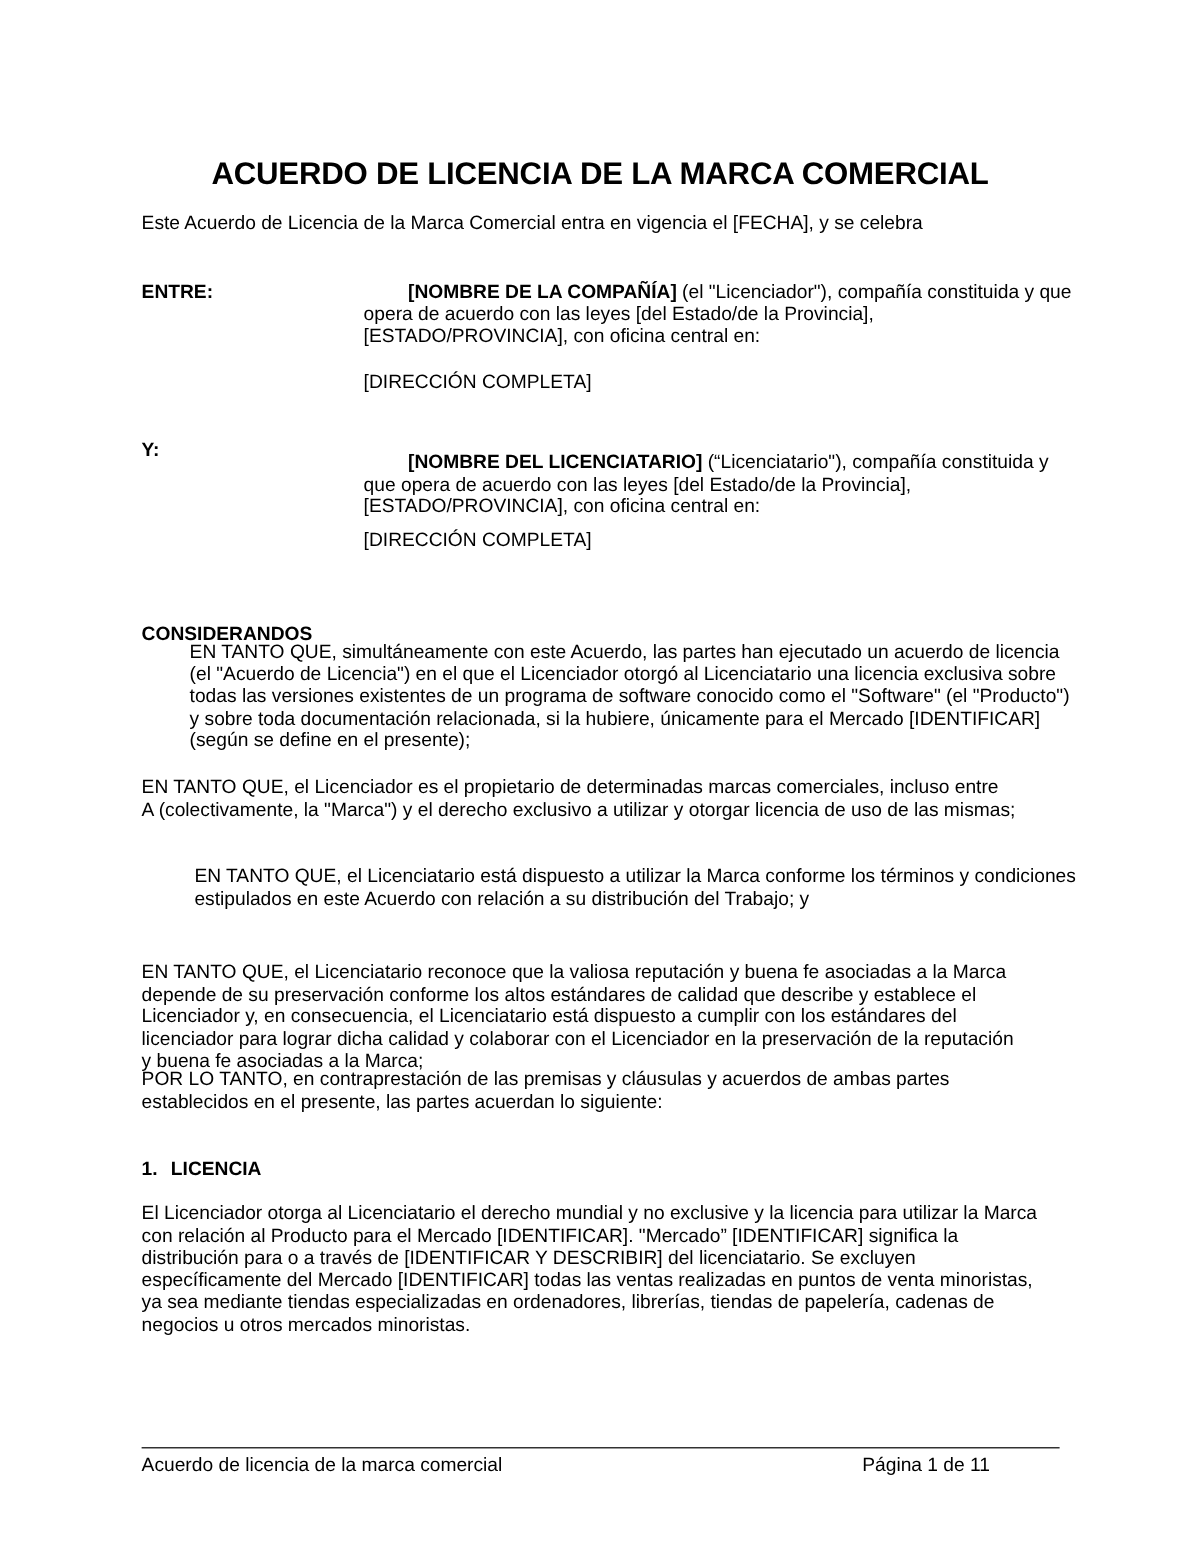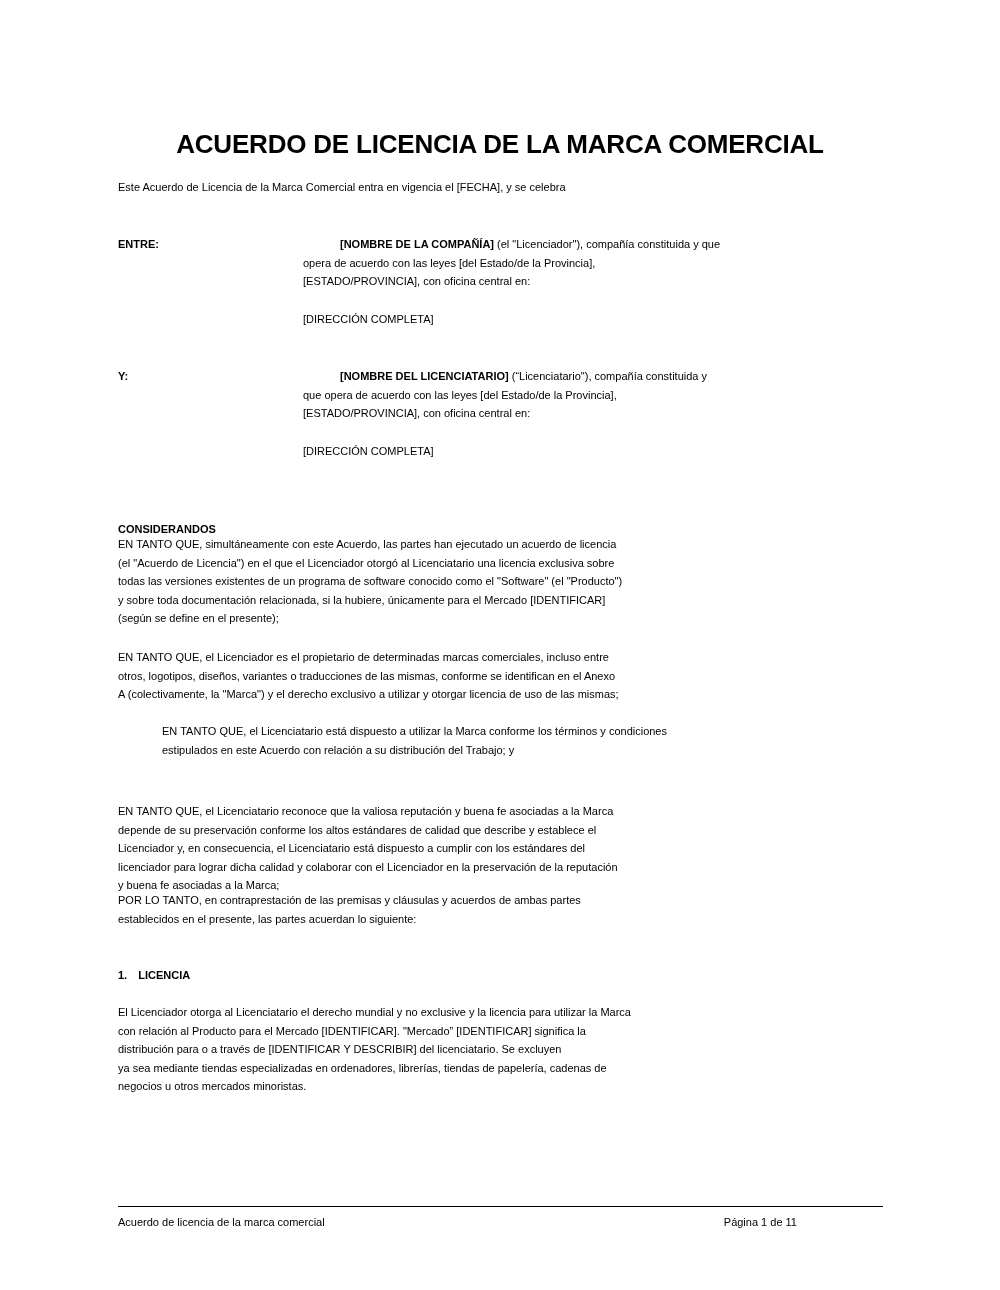--- a/index.html
+++ b/index.html
@@ -2,70 +2,69 @@
 <html><head>
 <meta charset="utf-8">
 <style>
   html, body { margin: 0; padding: 0; background: #ffffff; }
   body { width: 1000px; height: 1290px; position: relative; overflow: hidden;
          font-family: "Liberation Sans", sans-serif; color: #000; }
   .page { position: absolute; left: 0; top: 0; width: 928px; height: 1290px; }
   .abs { position: absolute; }
   .title { left: 0; width: 1000px; top: 129px; text-align: center;
            font-weight: bold; font-size: 26px; letter-spacing: -0.2px; }
-  .txt { font-size: 11px; line-height: 18.6px; }
+  .txt { font-size: 16px; line-height: 18.6px; }
   .intro { left: 118px; top: 178px; }
   .label { left: 118px; font-weight: bold; }
   .col2 { left: 303px; width: 580px; }
   .body-p { left: 118px; width: 770px; }
   .b { font-weight: bold; padding-left: 37px; }
   .heading { left: 118px; font-weight: bold; }
   .footer-rule { left: 118px; top: 1206px; width: 765px; height: 0; border-top: 1.5px solid #000; }
   .footer-left { left: 118px; top: 1213px; }
-  .footer-right { right: 131px; top: 1213px; text-align: right; }
+  .footer-right { right: 103px; top: 1213px; text-align: right; }
   .line { display: block; white-space: nowrap; }
 </style>
 </head>
 <body>
 
 <div class="page">
 
   <div class="abs title">ACUERDO DE LICENCIA DE LA MARCA COMERCIAL</div>
 
   <div class="abs txt intro">Este Acuerdo de Licencia de la Marca Comercial entra en vigencia el [FECHA], y se celebra</div>
 
   <div class="abs txt label" style="top:235px;text-align:right;">ENTRE:</div>
   <div class="abs txt col2" style="top:235px;">
     <span class="line"><span class="b">[NOMBRE DE LA COMPAÑÍA]</span><span> (el "Licenciador"), compañía constituida y que</span></span>
     <span class="line">opera de acuerdo con las leyes [del Estado/de la Provincia],</span>
     <span class="line">[ESTADO/PROVINCIA], con oficina central en:</span>
   </div>
   <div class="abs txt col2" style="top:310px;">[DIRECCIÓN COMPLETA]</div>
 
   <div class="abs txt label" style="top:367px;">Y:</div>
-  <div class="abs txt col2" style="top:367px;">
+  <div class="abs txt col2" style="top:377px;">
     <span class="line"><span class="b">[NOMBRE DEL LICENCIATARIO]</span><span> (“Licenciatario"), compañía constituida y</span></span>
     <span class="line">que opera de acuerdo con las leyes [del Estado/de la Provincia],</span>
     <span class="line">[ESTADO/PROVINCIA], con oficina central en:</span>
   </div>
   <div class="abs txt col2" style="top:442px;">[DIRECCIÓN COMPLETA]</div>
 
   <div class="abs txt heading" style="top:520px;">CONSIDERANDOS</div>
 
-  <div class="abs txt body-p" style="top:535px;">
+  <div class="abs txt body-p" style="top:535px;margin-left:40px;">
     <span class="line">EN TANTO QUE, simultáneamente con este Acuerdo, las partes han ejecutado un acuerdo de licencia</span>
     <span class="line">(el "Acuerdo de Licencia") en el que el Licenciador otorgó al Licenciatario una licencia exclusiva sobre</span>
     <span class="line">todas las versiones existentes de un programa de software conocido como el "Software" (el "Producto")</span>
     <span class="line">y sobre toda documentación relacionada, si la hubiere, únicamente para el Mercado [IDENTIFICAR]</span>
     <span class="line">(según se define en el presente);</span>
   </div>
 
   <div class="abs txt body-p" style="top:648px;">
     <span class="line">EN TANTO QUE, el Licenciador es el propietario de determinadas marcas comerciales, incluso entre</span>
-    <span class="line">otros, logotipos, diseños, variantes o traducciones de las mismas, conforme se identifican en el Anexo</span>
     <span class="line">A (colectivamente, la "Marca") y el derecho exclusivo a utilizar y otorgar licencia de uso de las mismas;</span>
   </div>
 
   <div class="abs txt body-p" style="top:722px;margin-left:44px;">
     <span class="line">EN TANTO QUE, el Licenciatario está dispuesto a utilizar la Marca conforme los términos y condiciones</span>
     <span class="line">estipulados en este Acuerdo con relación a su distribución del Trabajo; y</span>
   </div>
 
   <div class="abs txt body-p" style="top:802px;">
     <span class="line">EN TANTO QUE, el Licenciatario reconoce que la valiosa reputación y buena fe asociadas a la Marca</span>
@@ -81,20 +80,21 @@
   </div>
 
   <div class="abs txt heading" style="top:966px;">
     <span>1.</span><span style="display:inline-block;width:11px;"></span><span>LICENCIA</span>
   </div>
 
   <div class="abs txt body-p" style="top:1003px;">
     <span class="line">El Licenciador otorga al Licenciatario el derecho mundial y no exclusive y la licencia para utilizar la Marca</span>
     <span class="line">con relación al Producto para el Mercado [IDENTIFICAR]. "Mercado” [IDENTIFICAR] significa la</span>
     <span class="line">distribución para o a través de [IDENTIFICAR Y DESCRIBIR] del licenciatario. Se excluyen</span>
+    <span class="line">específicamente del Mercado [IDENTIFICAR] todas las ventas realizadas en puntos de venta minoristas,</span>
     <span class="line">ya sea mediante tiendas especializadas en ordenadores, librerías, tiendas de papelería, cadenas de</span>
     <span class="line">negocios u otros mercados minoristas.</span>
   </div>
 
   <div class="abs footer-rule"></div>
   <div class="abs txt footer-left">Acuerdo de licencia de la marca comercial</div>
   <div class="abs txt footer-right">Página 1 de 11</div>
 
 </div>
 

